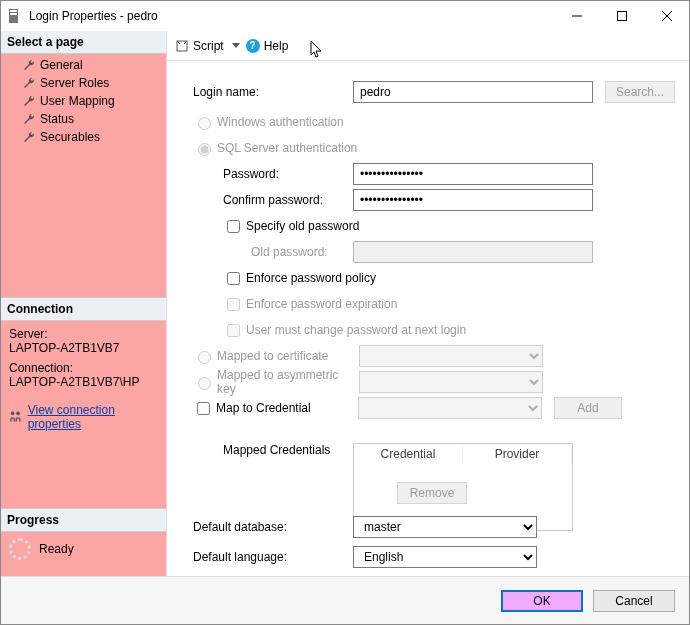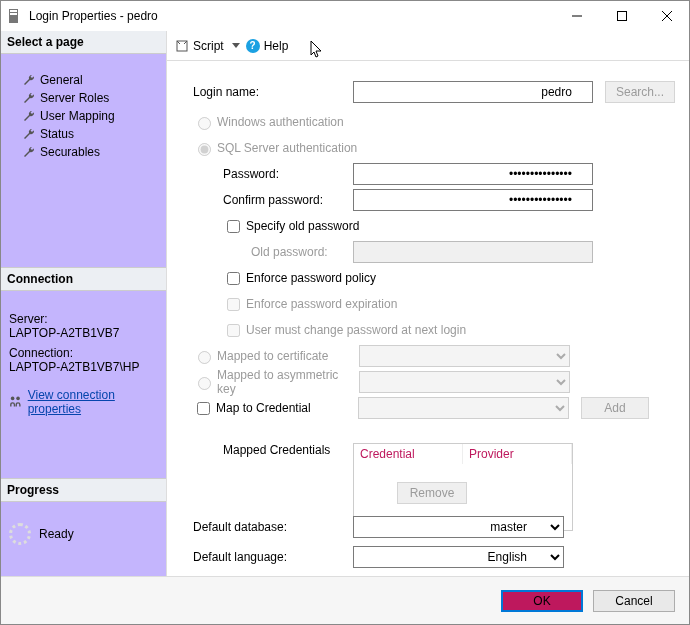--- a/index.html
+++ b/index.html
@@ -3,55 +3,55 @@
 <meta charset="utf-8">
 <style>
   * { box-sizing: border-box; font-family: "Segoe UI", Tahoma, sans-serif; font-size: 12px; }
   body { margin: 0; background: #fff; width: 690px; height: 625px; overflow: hidden; border: 1px solid #888; display: flex; flex-direction: column; }
   .titlebar { height: 30px; display: flex; align-items: center; padding-left: 6px; background: #fff; }
   .titlebar .icon { width: 16px; height: 16px; margin-right: 6px; }
   .titlebar .title { flex: 1; }
   .sysbtn { width: 45px; height: 28px; display: flex; align-items: center; justify-content: center; color: #000; }
   .sysbtn svg { width: 10px; height: 10px; }
   .body { flex: 1; display: flex; overflow: hidden; }
-  .left { width: 172px; background: #c4b5fd; display: flex; flex-direction: column; border-right: 1px solid #ddd; gap: 15px; }
+  .left { width: 172px; background: #fca5a5; display: flex; flex-direction: column; border-right: 1px solid #ddd; }
   .left .section-head { font-weight: bold; padding: 4px 6px; border-bottom: 1px solid #ccc; border-top: 1px solid #ccc; background: #eceff3; }
   .left .section-head:first-child { border-top: none; }
   .pages { padding: 2px 12px; }
   .page-item { display: flex; align-items: center; padding: 2px 6px 2px 10px; color: #000; border-radius: 0; gap: 5px; }
   .page-item .wrench { width: 12px; height: 12px; }
   .conn-body { padding: 6px 8px; flex: 1; display: flex; flex-direction: column; gap: 6px; font-size: 12px; }
   .conn-body a { color: #0645ad; text-decoration: underline; }
   .flex-spacer { flex: 1; }
   .progress-body { padding: 6px 8px; display: flex; align-items: center; gap: 8px; text-align: right; }
   .spinner { width: 22px; height: 22px; border: 3px dotted #ddd; border-radius: 50%; }
   .right { flex: 1; display: flex; flex-direction: column; background: #fff; }
   .toolbar { height: 30px; border-bottom: 1px solid #ddd; display: flex; align-items: center; gap: 6px; padding: 0 8px; }
   .tool-script { display: flex; align-items: center; gap: 4px; }
   .tool-help { display: flex; align-items: center; gap: 4px; }
   .help-circle { width: 14px; height: 14px; border-radius: 50%; background: #1ba1e2; color: #fff; font-weight: bold; display: flex; align-items: center; justify-content: center; font-size: 10px; }
   .content { flex: 1; padding: 18px 14px 6px 26px; overflow: hidden; display: flex; flex-direction: column; }
   .row { display: flex; align-items: center; min-height: 26px; }
   .lbl { width: 160px; padding-right: 6px; }
   .lbl.ind1 { padding-left: 30px; width: 160px; }
   .lbl.ind2 { padding-left: 58px; width: 160px; }
-  input[type=text], input[type=password], select { height: 22px; border: 1px solid #7a7a7a; padding: 0 20px; background: #fff; font-family: inherit; text-align: right; }
+  input[type=text], input[type=password], select { height: 22px; border: 1px solid #7a7a7a; padding: 0 6px; background: #fff; font-family: inherit; }
   input[disabled], select[disabled] { background: #f0f0f0; color: #888; border-color: #bbb; }
   .wide-input { width: 240px; }
   .pass-input { width: 240px; border: 1px solid #0078d7; }
   .btn { height: 22px; min-width: 70px; background: #e9e9e9; border: 1px solid #adadad; display: inline-flex; align-items: center; justify-content: center; color: #000; padding: 0 10px; }
   .btn.disabled { color: #9b9b9b; background: #efefef; border: 1px solid #d5d5d5; }
   .radio, .check { width: 13px; height: 13px; margin-right: 6px; accent-color: #555; }
   .disabled-text { color: #9b9b9b; }
-  .sel-wide { width: 211px; background: #e9e9e9; border: 1px solid #bbb; }
+  .sel-wide { width: 184px; background: #e9e9e9; border: 1px solid #bbb; }
   .map-table { border: 1px solid #ccc; width: 220px; height: 88px; margin-left: 0; background: #fff; margin-top: 2px; }
-  .map-table .hdr { display: flex; font-size: 12px; color: #be185d; border-bottom: 0; }
+  .map-table .hdr { display: flex; font-size: 12px; color: #404040; border-bottom: 0; text-align: center; }
   .map-table .hdr div { flex: 1; padding: 3px 6px; border-right: 1px solid #eee; }
   .footer { height: 48px; border-top: 1px solid #ddd; display: flex; align-items: center; justify-content: flex-end; gap: 10px; padding: 0 14px; background: #f6f6f6; }
-  .btn.primary { border: 2px solid #0078d7; background: #be185d; min-width: 82px; }
+  .btn.primary { border: 2px solid #0078d7; background: #f0abfc; min-width: 82px; }
   .cursor-arrow { position: absolute; left: 310px; top: 40px; pointer-events: none; }
   .dd-arrow { width: 0; height: 0; border-left: 4px solid transparent; border-right: 4px solid transparent; border-top: 5px solid #555; display: inline-block; margin-left: 4px; }
   .connprops { display: flex; align-items: center; gap: 6px; margin-top: 8px; }
 </style>
 </head>
 <body>
 
 <div class="titlebar">
   <svg class="icon" viewBox="0 0 16 16">
       <rect x="2" y="1" width="9" height="14" fill="#777"></rect>

